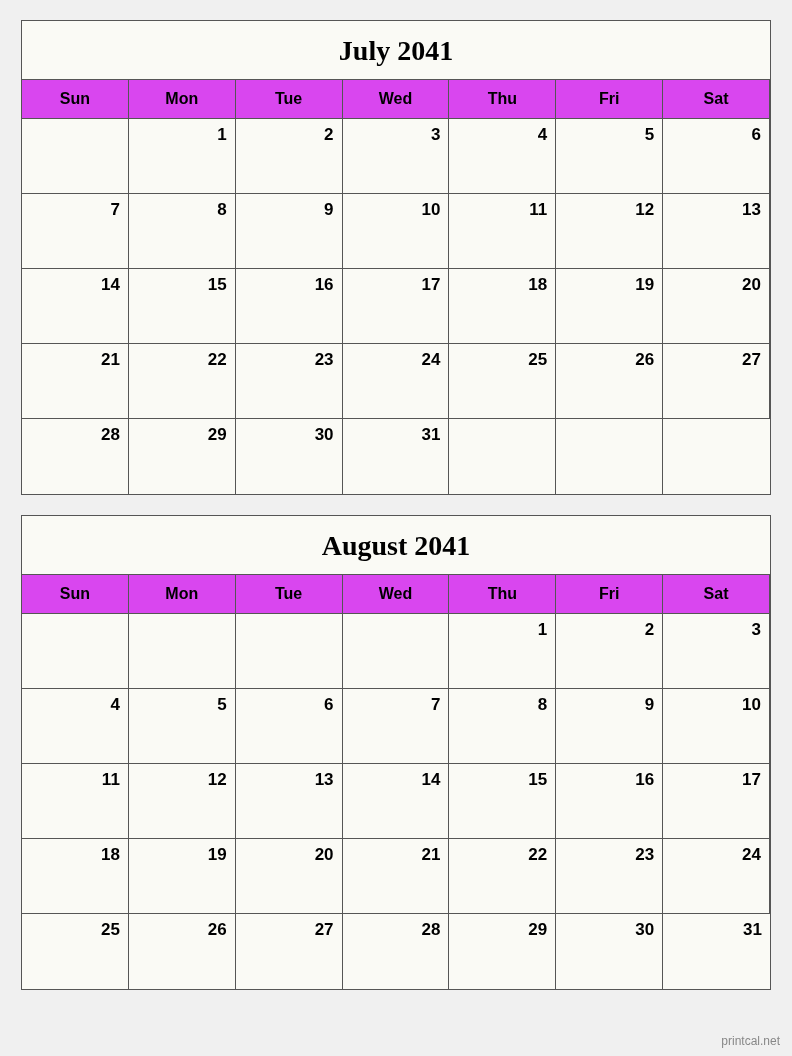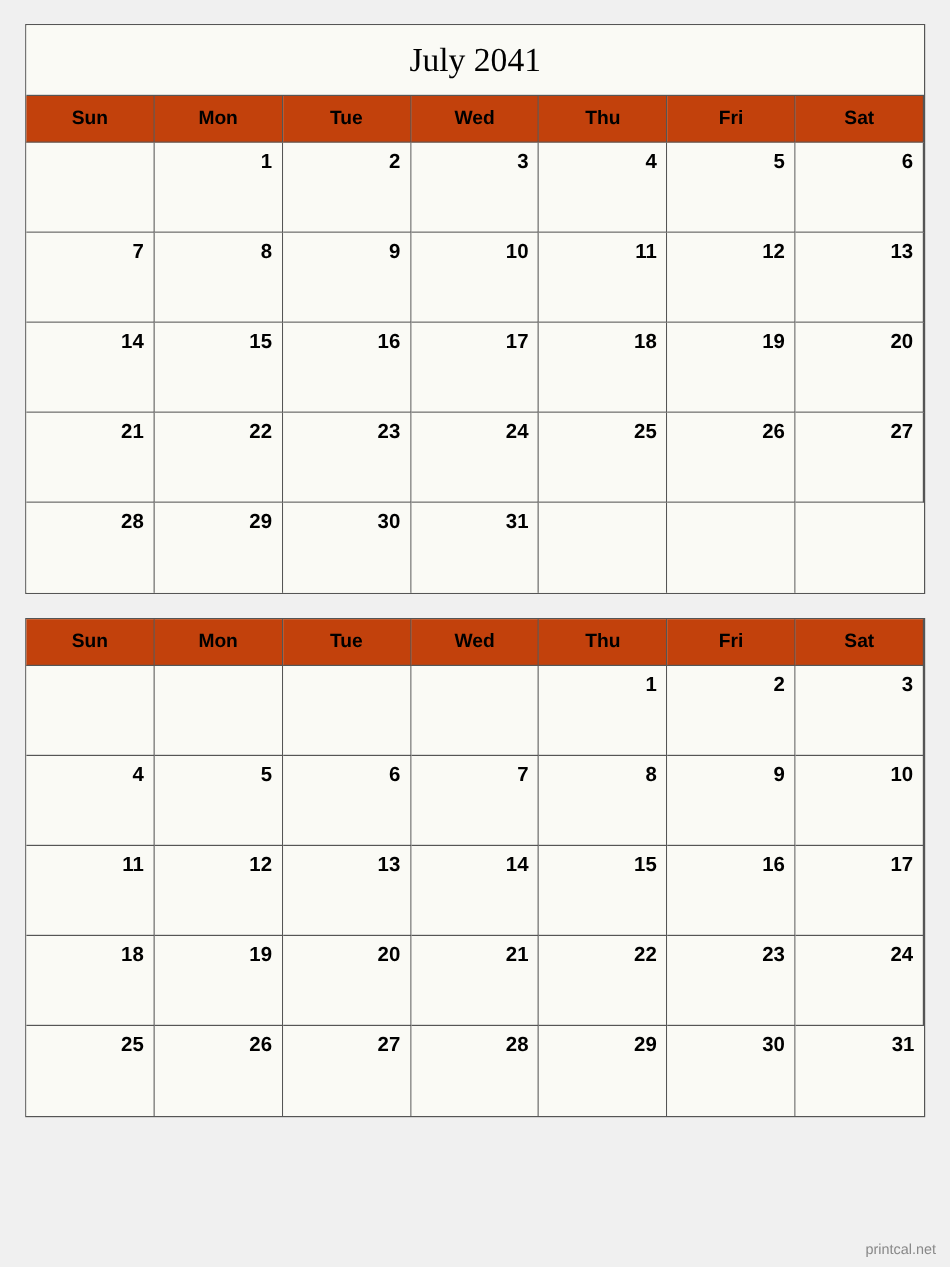--- a/index.html
+++ b/index.html
@@ -28,42 +28,42 @@
 
     .calendar {
       background: #fafaf5;
       border: 1.5px solid #555;
       width: 100%;
     }
 
     .calendar-title {
       text-align: center;
       font-size: 28px;
-      font-weight: normal;
+      font-weight: bold;
       padding: 14px 0 12px 0;
       border-bottom: 1.5px solid #555;
       background: #fafaf5;
       font-family: 'Times New Roman', Times, serif;
     }
 
     .calendar-grid {
       display: grid;
       grid-template-columns: repeat(7, 1fr);
       border-top: none;
     }
 
     .day-header {
       text-align: center;
       font-size: 16px;
       font-weight: bold;
       padding: 10px 0;
       border-right: 1.5px solid #555;
       border-bottom: 1.5px solid #555;
       border-top: none;
-      background: #c2410c;
+      background: #d946ef;
     }
 
     .day-header:last-child {
       border-right: none;
     }
 
     .day-cell {
       border-right: 1.5px solid #555;
       border-bottom: 1.5px solid #555;
       min-height: 75px;
@@ -138,20 +138,21 @@
         <div class="day-cell" style="border-bottom: none;">28</div>
         <div class="day-cell" style="border-bottom: none;">29</div>
         <div class="day-cell" style="border-bottom: none;">30</div>
         <div class="day-cell" style="border-bottom: none;">31</div>
         <div class="day-cell empty" style="border-bottom: none;"></div>
         <div class="day-cell empty" style="border-bottom: none;"></div>
         <div class="day-cell empty" style="border-bottom: none;"></div>
       </div>
     </div>
     <div class="calendar">
+      <div class="calendar-title">August 2041</div>
       <div class="calendar-grid">
         <div class="day-header">Sun</div>
         <div class="day-header">Mon</div>
         <div class="day-header">Tue</div>
         <div class="day-header">Wed</div>
         <div class="day-header">Thu</div>
         <div class="day-header">Fri</div>
         <div class="day-header">Sat</div>
         <div class="day-cell empty"></div>
         <div class="day-cell empty"></div>

